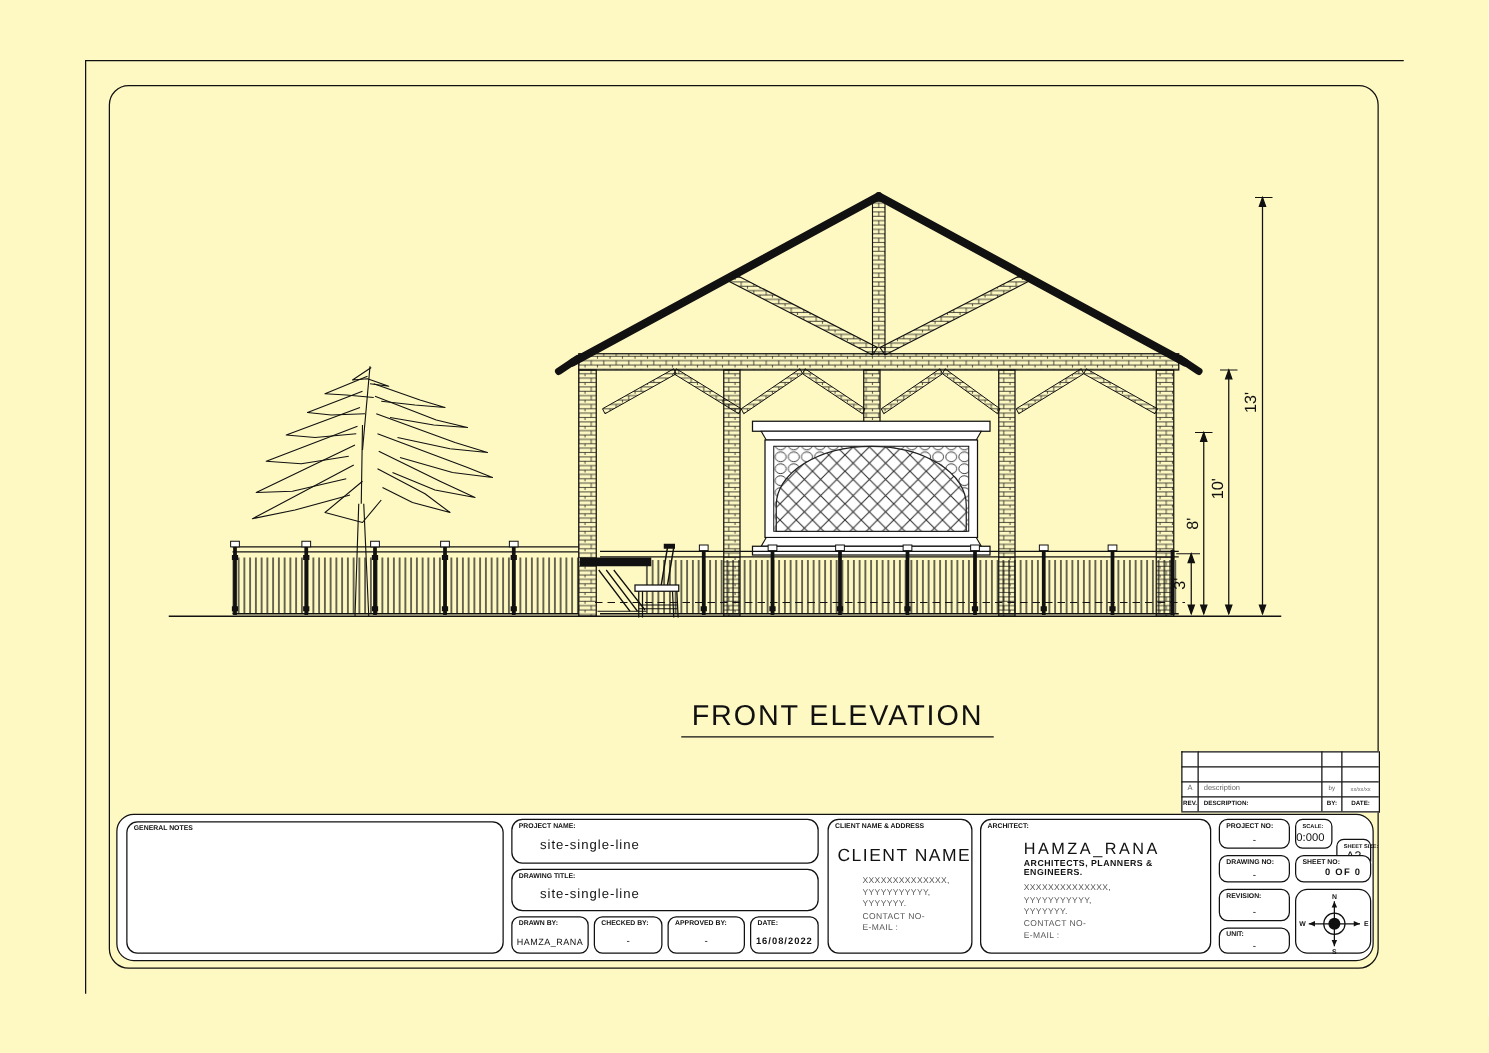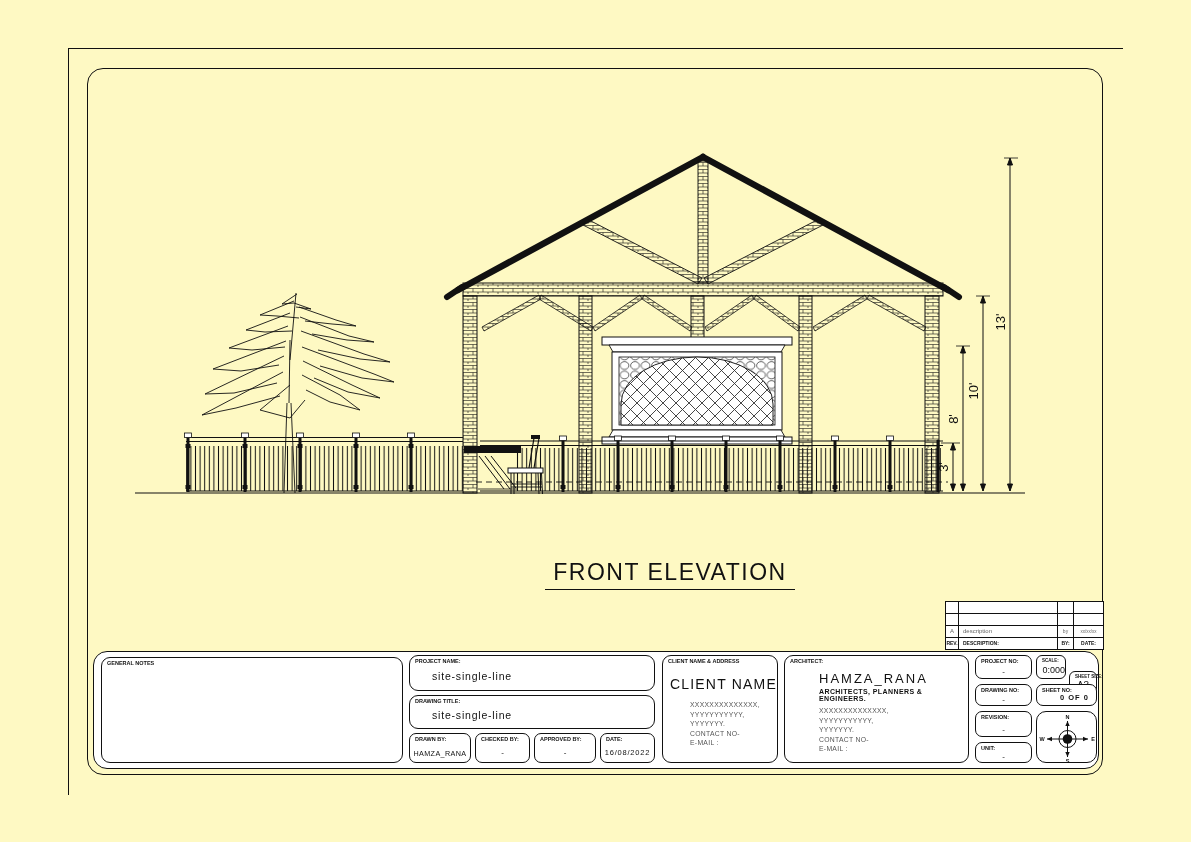--- a/index.html
+++ b/index.html
@@ -268,21 +268,21 @@
   <div class="box" style="left:475px;top:733px;width:55px;height:30px;border-radius:7px;">
     <span class="lbl">CHECKED BY:</span>
     <div class="dash" style="position:absolute;left:0;right:0;bottom:5px;">-</div>
   </div>
   <div class="box" style="left:534px;top:733px;width:62px;height:30px;border-radius:7px;">
     <span class="lbl">APPROVED BY:</span>
     <div class="dash" style="position:absolute;left:0;right:0;bottom:5px;">-</div>
   </div>
   <div class="box" style="left:600px;top:733px;width:55px;height:30px;border-radius:7px;">
     <span class="lbl">DATE:</span>
-    <div style="position:absolute;left:0;right:0;bottom:5px;text-align:center;font-size:7.5px;font-weight:400;letter-spacing:.8px;">16/08/2022</div>
+    <div style="position:absolute;left:0;right:0;bottom:5px;text-align:center;font-size:7.5px;font-weight:700;letter-spacing:.8px;">16/08/2022</div>
   </div>
 
   <div class="box" style="left:662px;top:655px;width:116px;height:108px;">
     <span class="lbl">CLIENT NAME &amp; ADDRESS</span>
     <div style="position:absolute;left:0;right:0;top:20px;text-align:right;font-size:14px;letter-spacing:1.2px;">CLIENT NAME</div>
     <div class="abs" style="left:27px;top:44px;">
       <div class="addr">XXXXXXXXXXXXXX,</div>
       <div class="addr">YYYYYYYYYYY,</div>
       <div class="addr">YYYYYYY.</div>
       <div class="addr">CONTACT NO-</div>
@@ -302,21 +302,21 @@
       <div class="addr">E-MAIL :</div>
     </div>
   </div>
 
   <div class="box" style="left:975px;top:655px;width:57px;height:24px;border-radius:7px;">
     <span class="lbl">PROJECT NO:</span>
     <div class="dash" style="position:absolute;left:0;right:0;bottom:2px;">-</div>
   </div>
   <div class="box" style="left:1036px;top:655px;width:30px;height:24px;border-radius:6px;">
     <span class="lbl" style="font-size:4.5px;">SCALE:</span>
-    <div style="position:absolute;left:0;right:0;bottom:3px;text-align:right;font-size:9px;">0:000</div>
+    <div style="position:absolute;left:0;right:0;bottom:3px;text-align:left;font-size:9px;">0:000</div>
   </div>
   <div class="box" style="left:1069px;top:655px;width:28px;height:24px;border-radius:6px;margin-top:16px;">
     <span class="lbl" style="font-size:4.5px;">SHEET SIZE:</span>
     <div style="position:absolute;left:0;right:0;bottom:3px;text-align:center;font-size:10px;">A3</div>
   </div>
 
   <div class="box" style="left:975px;top:684px;width:57px;height:22px;border-radius:7px;">
     <span class="lbl">DRAWING NO:</span>
     <div class="dash" style="position:absolute;left:0;right:0;bottom:1px;">-</div>
   </div>

